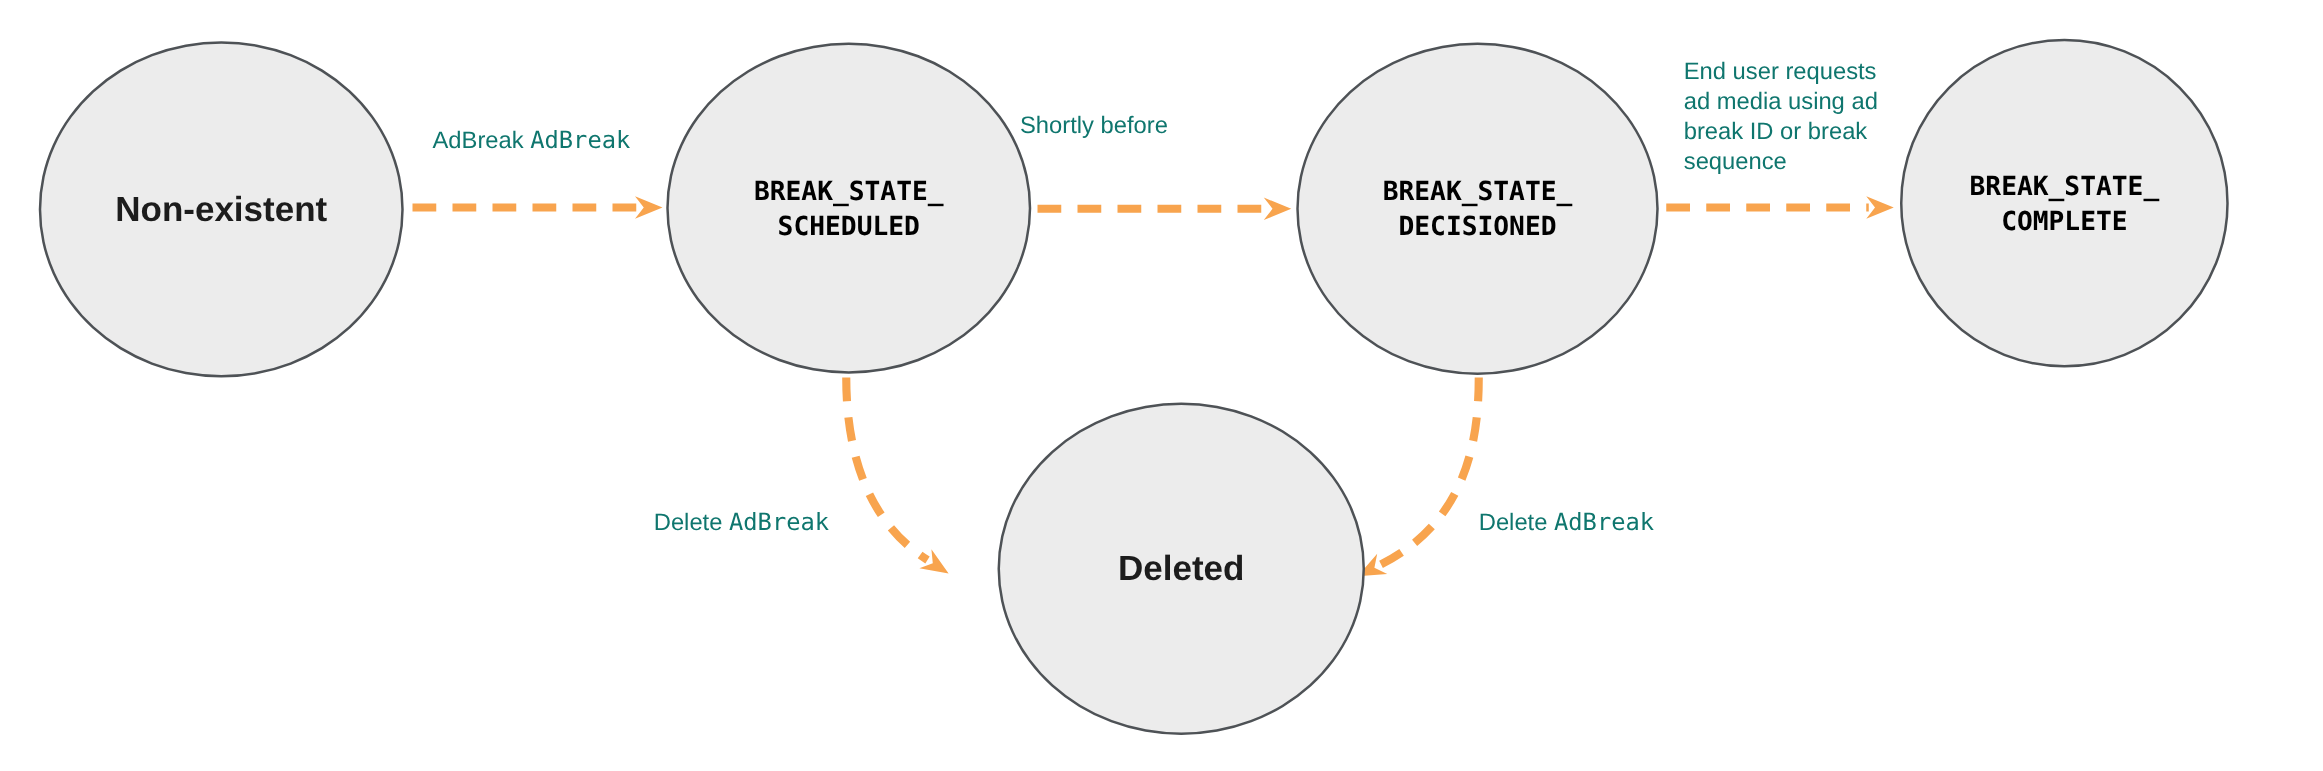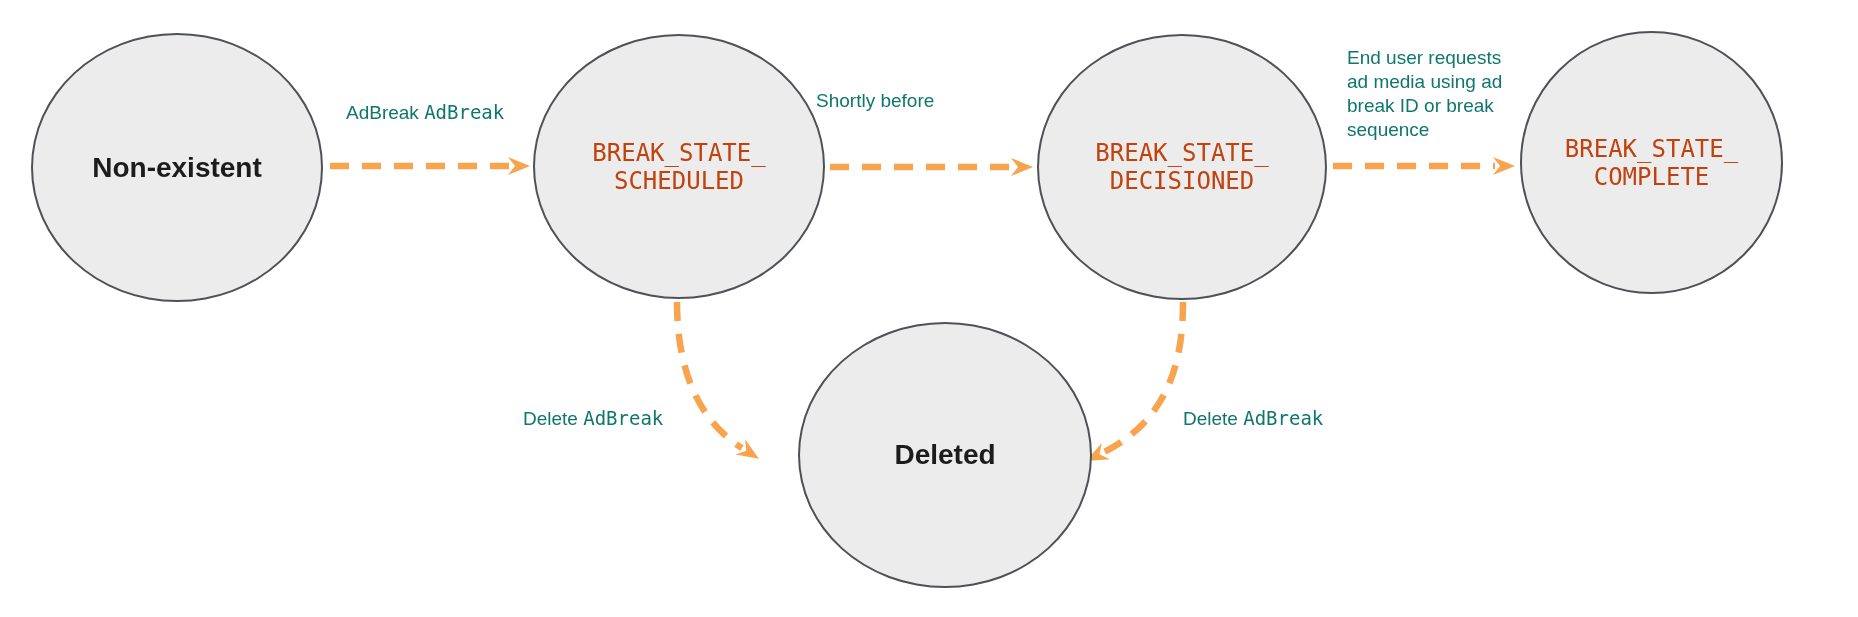--- a/index.html
+++ b/index.html
@@ -20,21 +20,21 @@
     border-radius:50%;
     display:flex;align-items:center;justify-content:center;
     text-align:center;
   }
   .node-label-plain{
     font-family:"Liberation Sans", sans-serif;
     font-weight:bold;font-size:28px;color:#1c1c1c;
   }
   .node-label-code{
     font-family:"DejaVu Sans Mono", monospace;
-    font-weight:normal;font-size:24px;line-height:28px;color:#c2410c;
+    font-weight:bold;font-size:21px;line-height:28px;color:#000000;
     white-space:pre-line;
   }
   .edge-label{
     position:absolute;
     font-size:19px;line-height:25px;color:#0f766e;
     white-space:nowrap;
   }
   .edge-label .code, .code-line{
     font-family:"DejaVu Sans Mono", monospace;
     font-size:19px;

